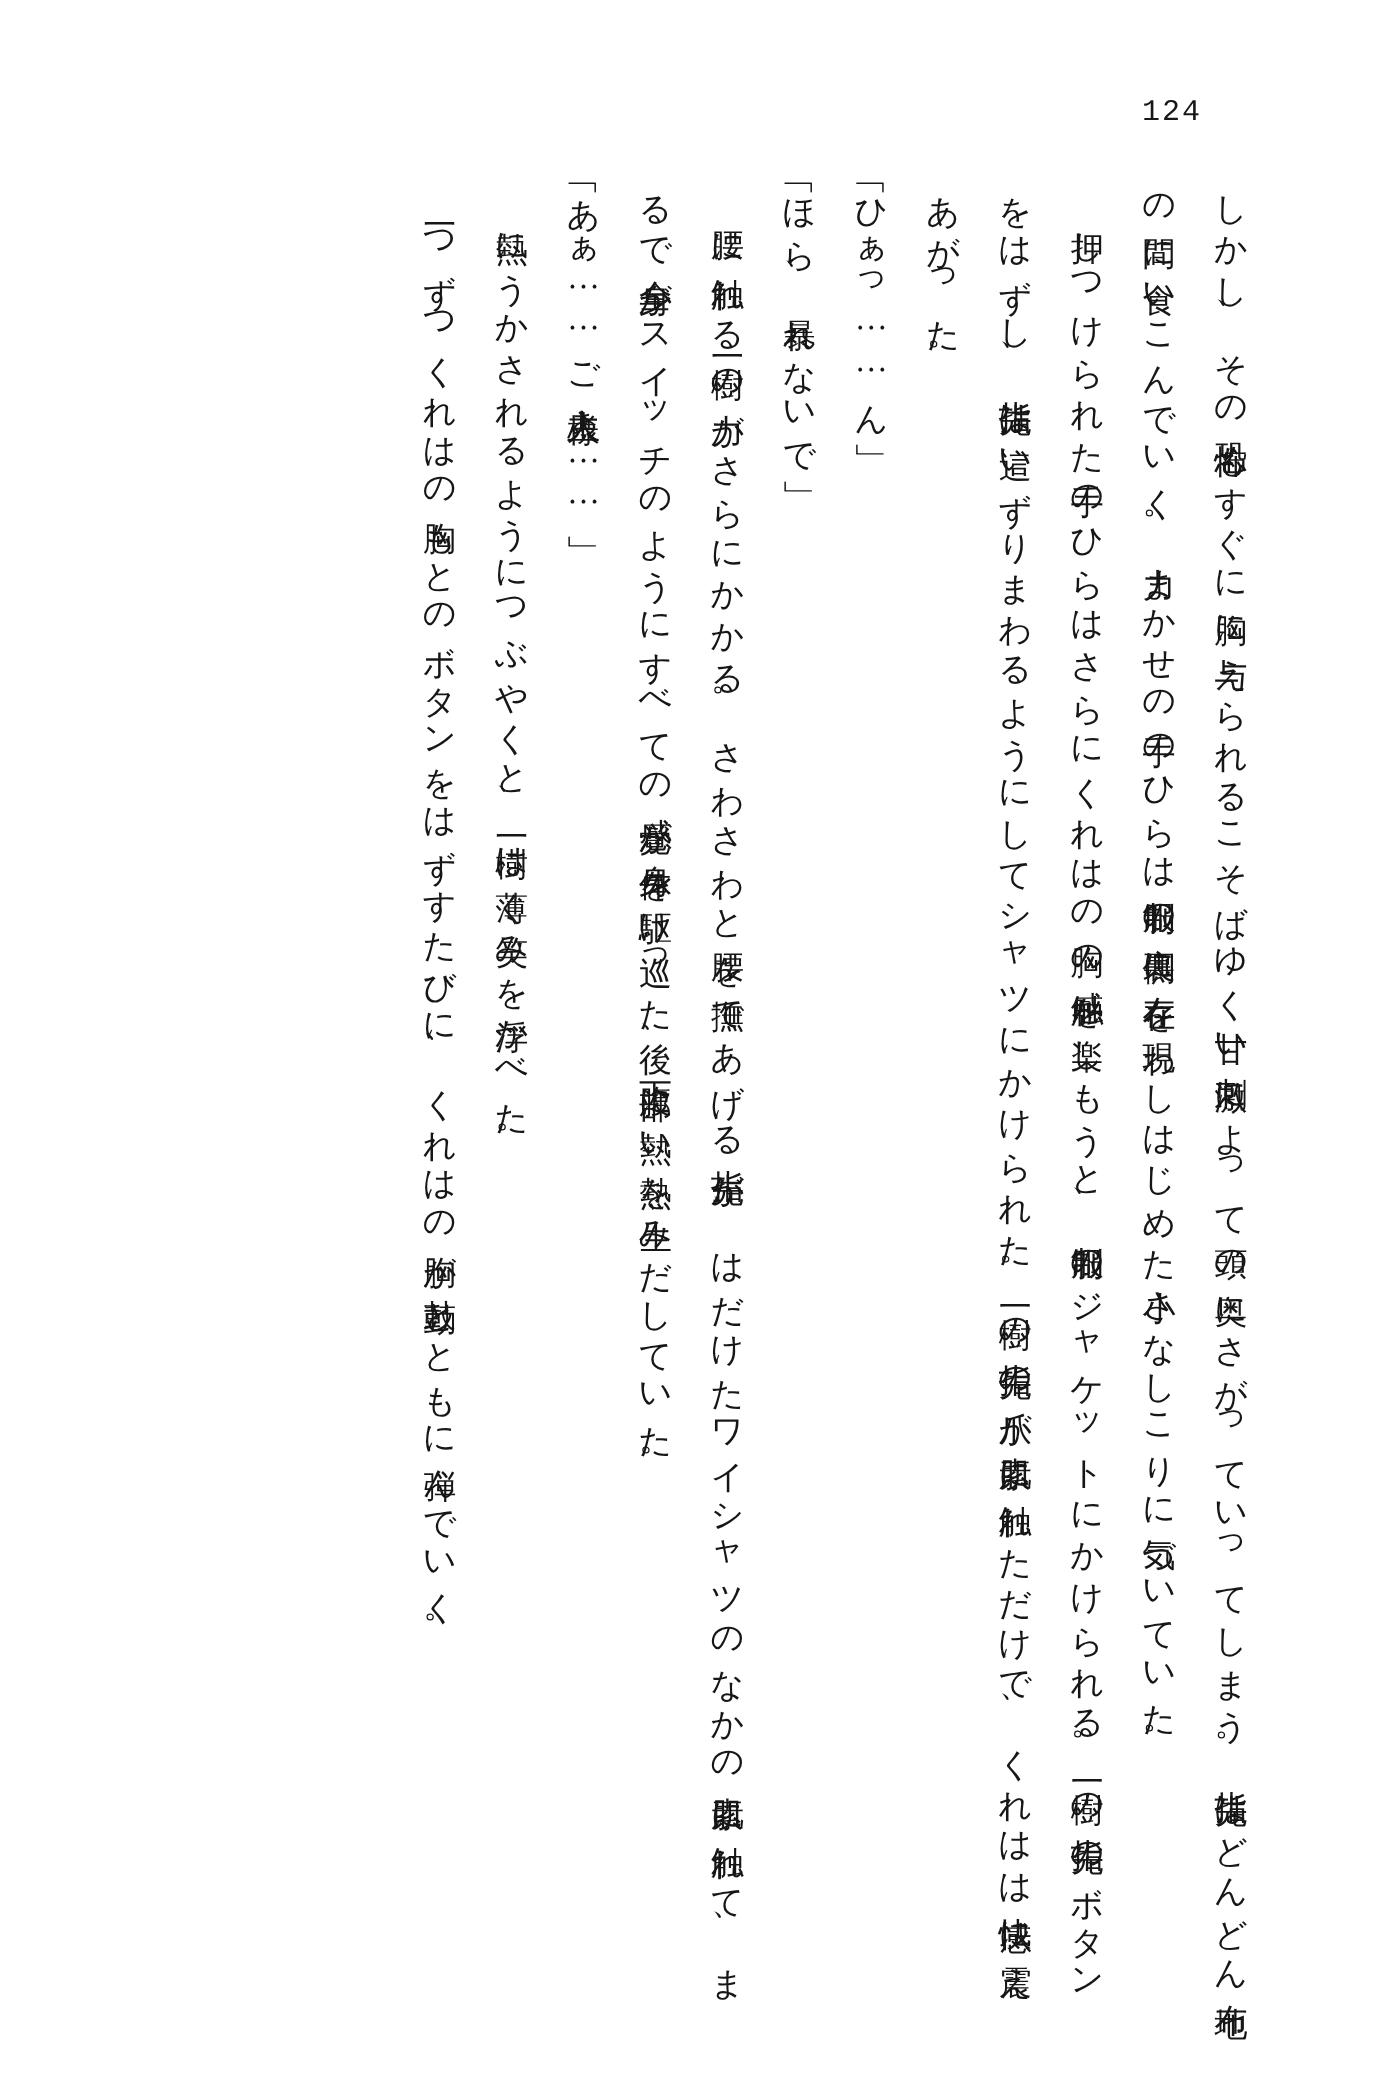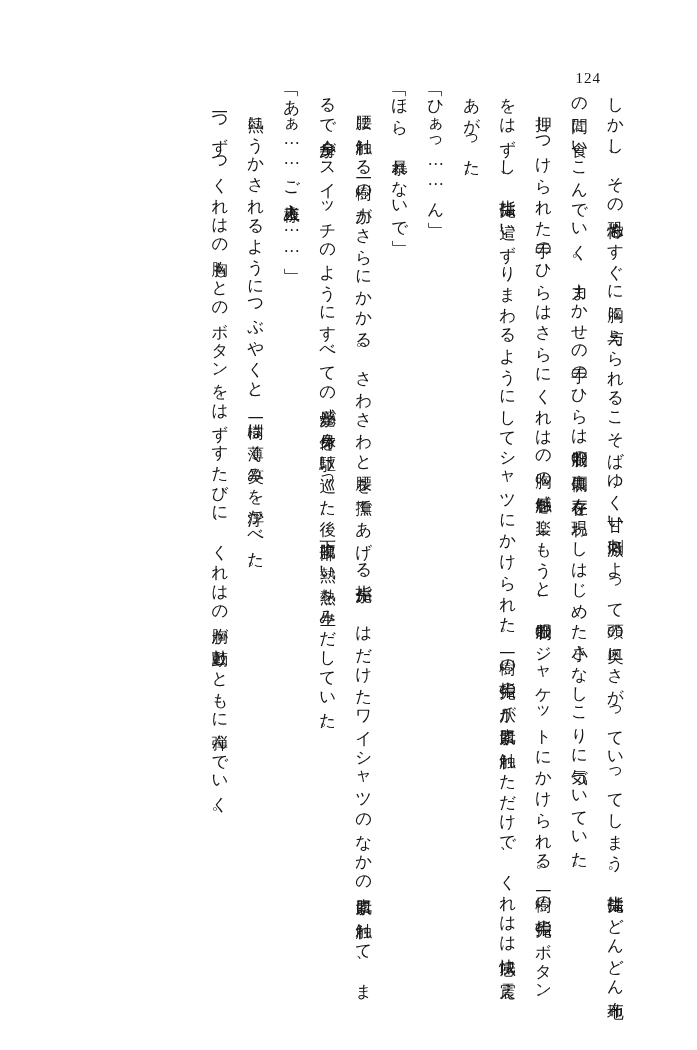--- a/index.html
+++ b/index.html
@@ -16,22 +16,21 @@
     font-family: "Liberation Serif", "DejaVu Serif", serif;
     color: #141414;
   }
   #page-number {
     position: absolute;
     top: 48px;
     right: 96px;
     font-size: 15px;
     letter-spacing: 1px;
     color: #171717;
-    font-family: Liberation Serif, serif;
-    margin-top: 22px;
+    font-family: Liberation Mono, monospace;
   }
   
   #body-text {
     position: absolute;
     top: 86px;
     right: 64px;
     left: 60px;
     bottom: 58px;
     writing-mode: vertical-rl;
     -webkit-writing-mode: vertical-rl;

